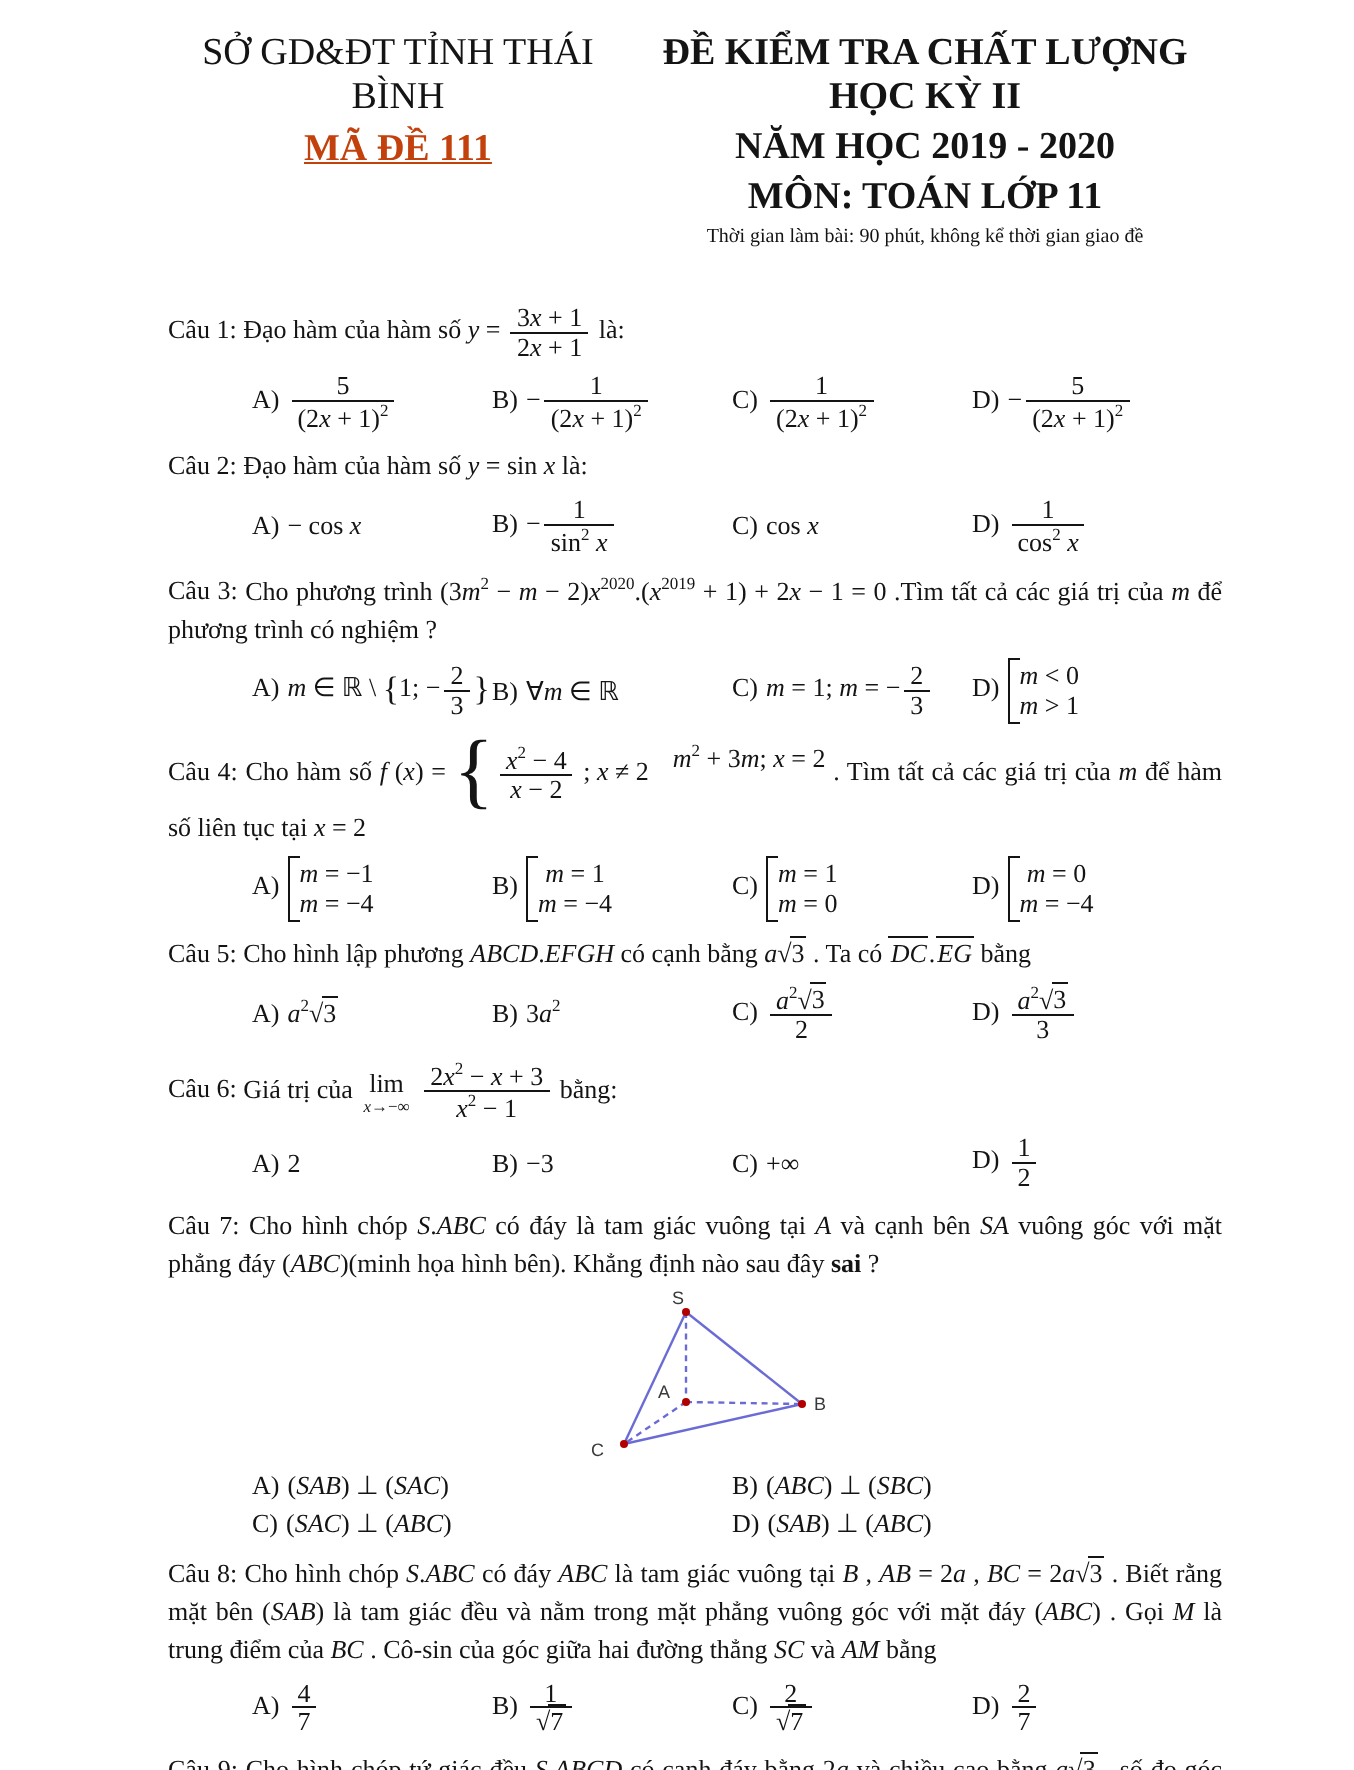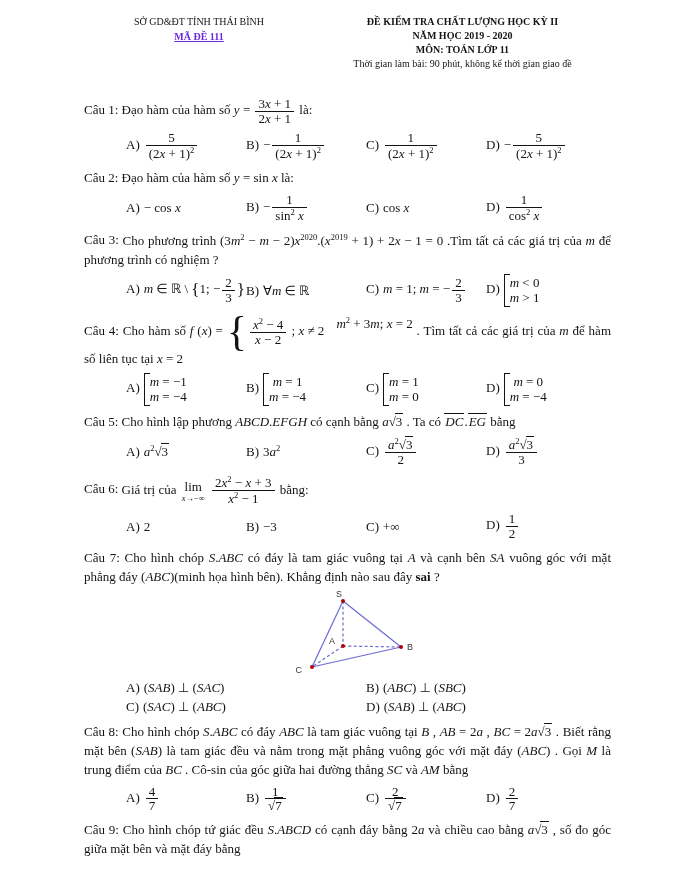--- a/index.html
+++ b/index.html
@@ -7,23 +7,23 @@
     width:677px;height:885px;overflow:hidden;
     font-family:"Liberation Serif", serif;
     font-size:13px;color:#141414;
   }
   .page{box-sizing:border-box;width:677px;padding:16px 66px 6px 84px;}
 
   
   .header{display:flex;justify-content:space-between;}
   .h-left{width:240px;text-align:center;}
   .h-right{width:310px;text-align:center;}
-  .h-line{margin:0 0 3px 0;font-size:10px;}
+  .h-line{margin:0 0 3px 0;font-size:19px;}
   .h-left .l2{font-weight:bold;text-decoration:underline;margin-top:2px;}
-  .h-left .l3{font-weight:bold;text-decoration:underline;color:#6d28d9;margin-top:4px;}
+  .h-left .l3{font-weight:bold;text-decoration:underline;color:#c2410c;margin-top:4px;}
   .h-right .r1,.h-right .r2,.h-right .r3{font-weight:bold;}
   .h-right .r4{font-size:10px;margin-top:2px;white-space:nowrap;}
 
   
   .questions{margin-top:24px;}
   .q{margin-top:7px;}
   .qp{margin:0;text-align:justify;line-height:1.46;}
   .qlabel{font-weight:normal;}
   .opts{display:grid;grid-template-columns:120px 120px 120px auto;
         padding-left:42px;margin-top:4px;align-items:center;}

